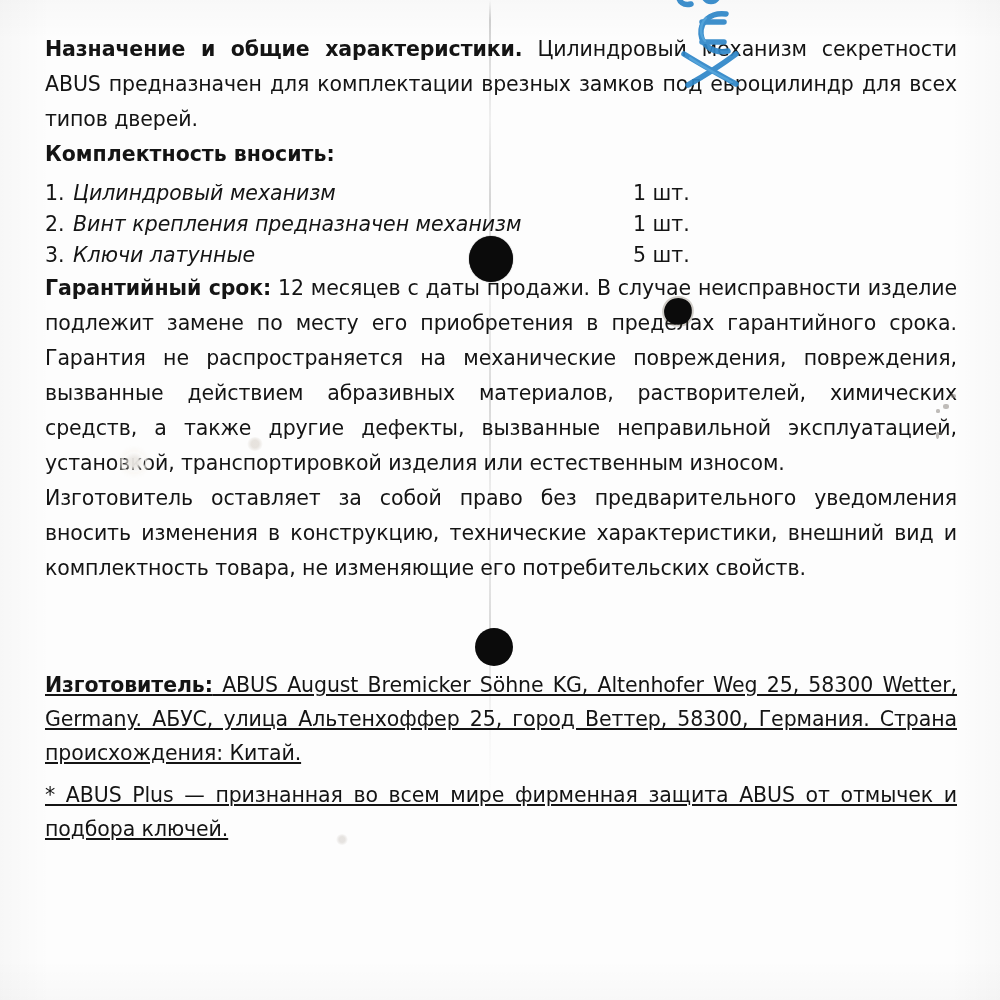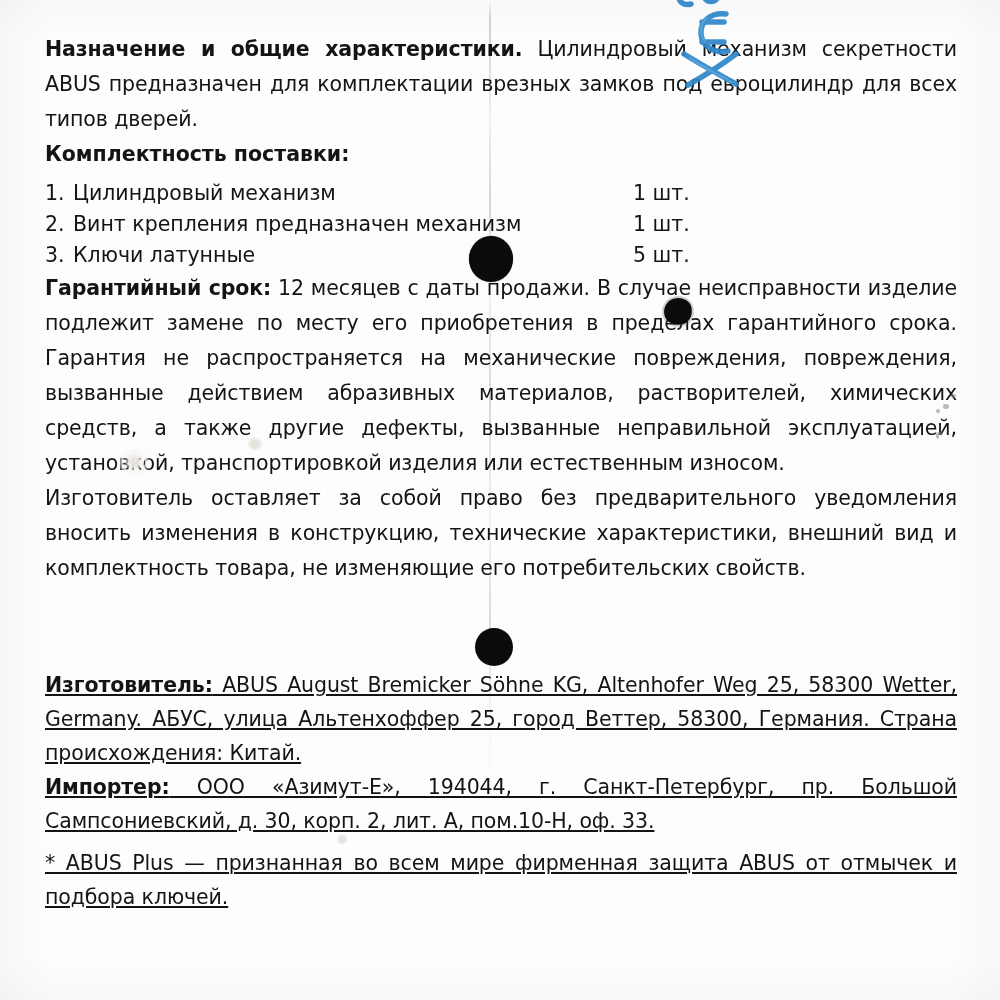--- a/index.html
+++ b/index.html
@@ -97,20 +97,21 @@
     font-size: 20.5px;
     line-height: 31px;
     position: relative;
   }
   .kit-num {
     width: 28px;
     flex: 0 0 28px;
   }
   .kit-name {
     flex: 1 1 auto;
+    font-style: italic;
   }
   .kit-qty {
     position: absolute;
     left: 588px;
     white-space: nowrap;
   }
 
   
   #lower-block {
     position: absolute;
@@ -193,21 +194,21 @@
 <div id="scan-page">
 
   <div class="scan-tint"></div>
   <div class="fold-line"></div>
 
   <div id="doc-body">
 
     <p class="para"><span class="lead">Назначение и общие характеристики.</span><span> Цилиндровый механизм секретности ABUS предназначен для комплектации врезных замков под евроцилиндр для всех типов дверей.</span></p>
 
 
-    <p class="heading-line">Комплектность поставки:</p>
+    <p class="heading-line">Комплектность вносить:</p>
 
     <ul id="kit-list">
       <li>
         <span class="kit-num">1.</span>
         <span class="kit-name">Цилиндровый механизм</span>
         <span class="kit-qty">1 шт.</span>
       </li>
       <li>
         <span class="kit-num">2.</span>
         <span class="kit-name">Винт крепления предназначен механизм</span>
@@ -224,21 +225,20 @@
 
     <p class="para">Изготовитель оставляет за собой право без предварительного уведомления вносить изменения в конструкцию, технические характеристики, внешний вид и комплектность товара, не изменяющие его потребительских свойств.</p>
 
   </div>
 
   <div id="lower-block">
 
     <p class="para"><span class="lead">Изготовитель:</span><span> ABUS August Bremicker Söhne KG, Altenhofer Weg 25, 58300 Wetter, Germany. АБУС, улица Альтенхоффер 25, город Веттер, 58300, Германия. Страна происхождения: Китай.</span></p>
 
 
-    <p class="para"><span class="lead">Импортер:</span><span> ООО «Азимут-Е», 194044, г. Санкт-Петербург, пр. Большой Сампсониевский, д. 30, корп. 2, лит. А, пом.10-Н, оф. 33.</span></p>
 
     <p class="para" style="margin-top:8px">* ABUS Plus — признанная во всем мире фирменная защита ABUS от отмычек и подбора ключей.</p>
 
   </div>
 
   <div class="ink-blob" id="ink-blob-1"></div>
   <div class="ink-blob" id="ink-blob-2"></div>
   <div class="ink-blob" id="ink-blob-3"></div>
 
   <div class="blue-mark" id="blue-scribble">

